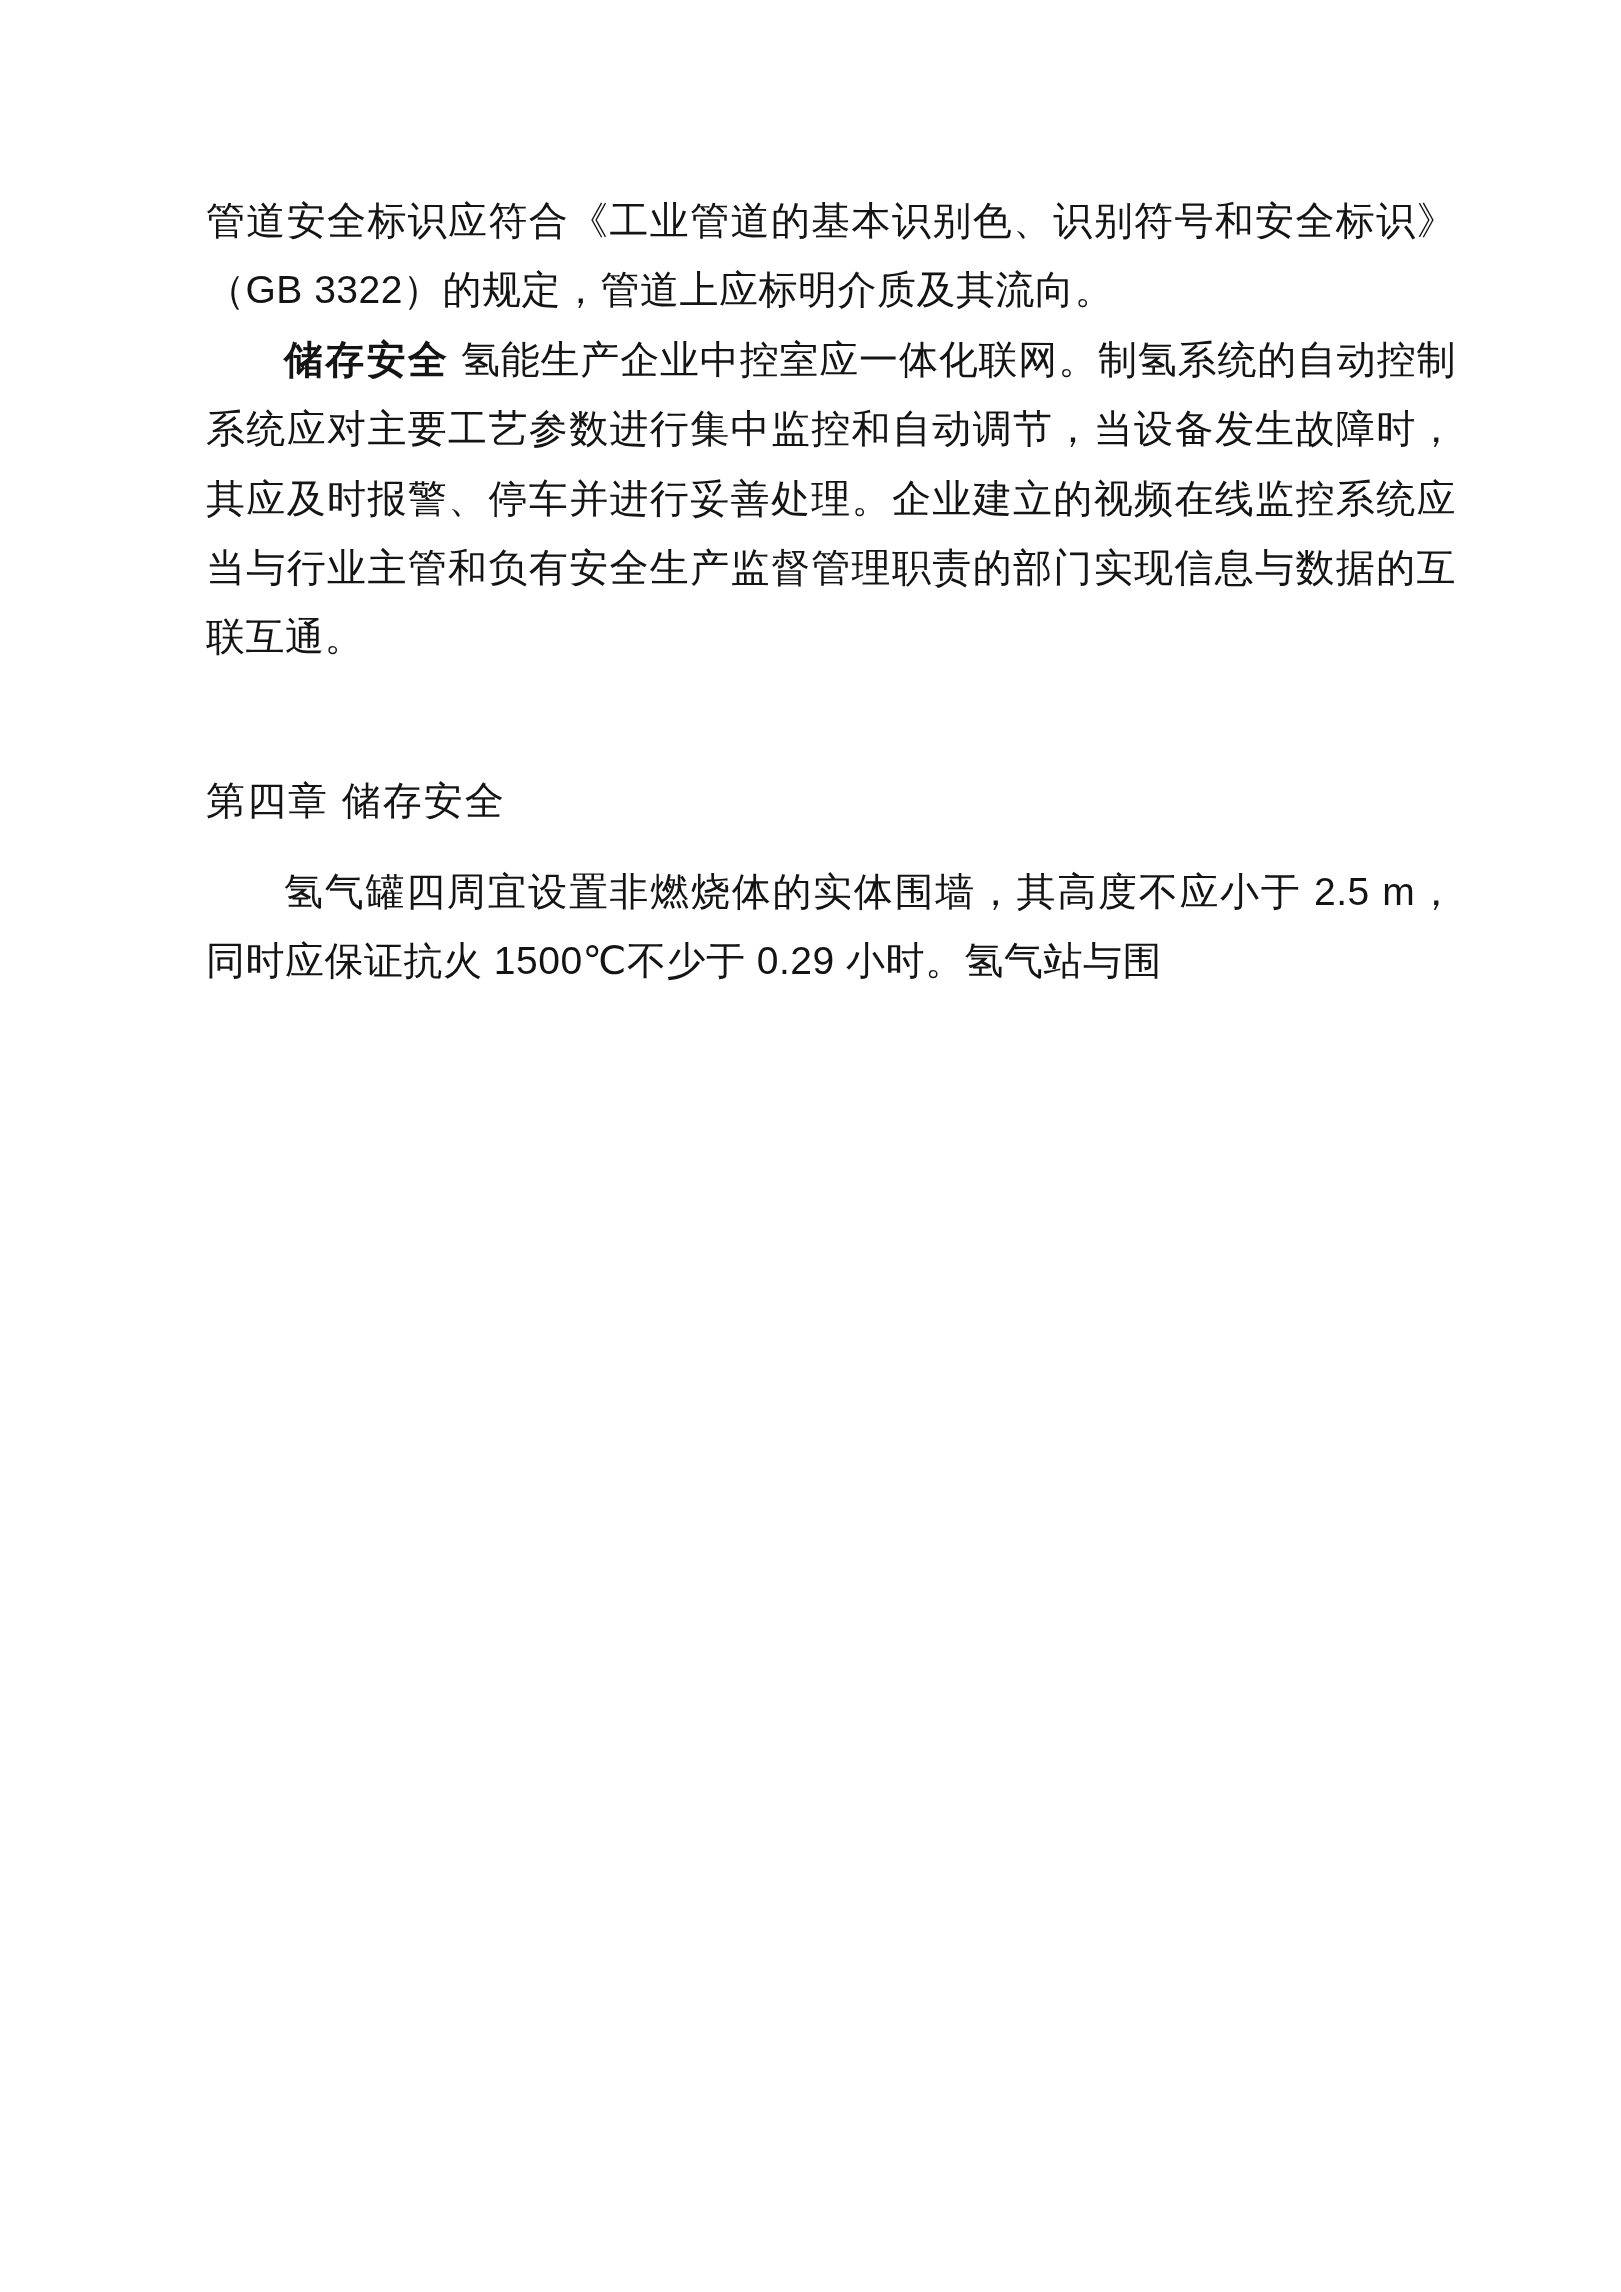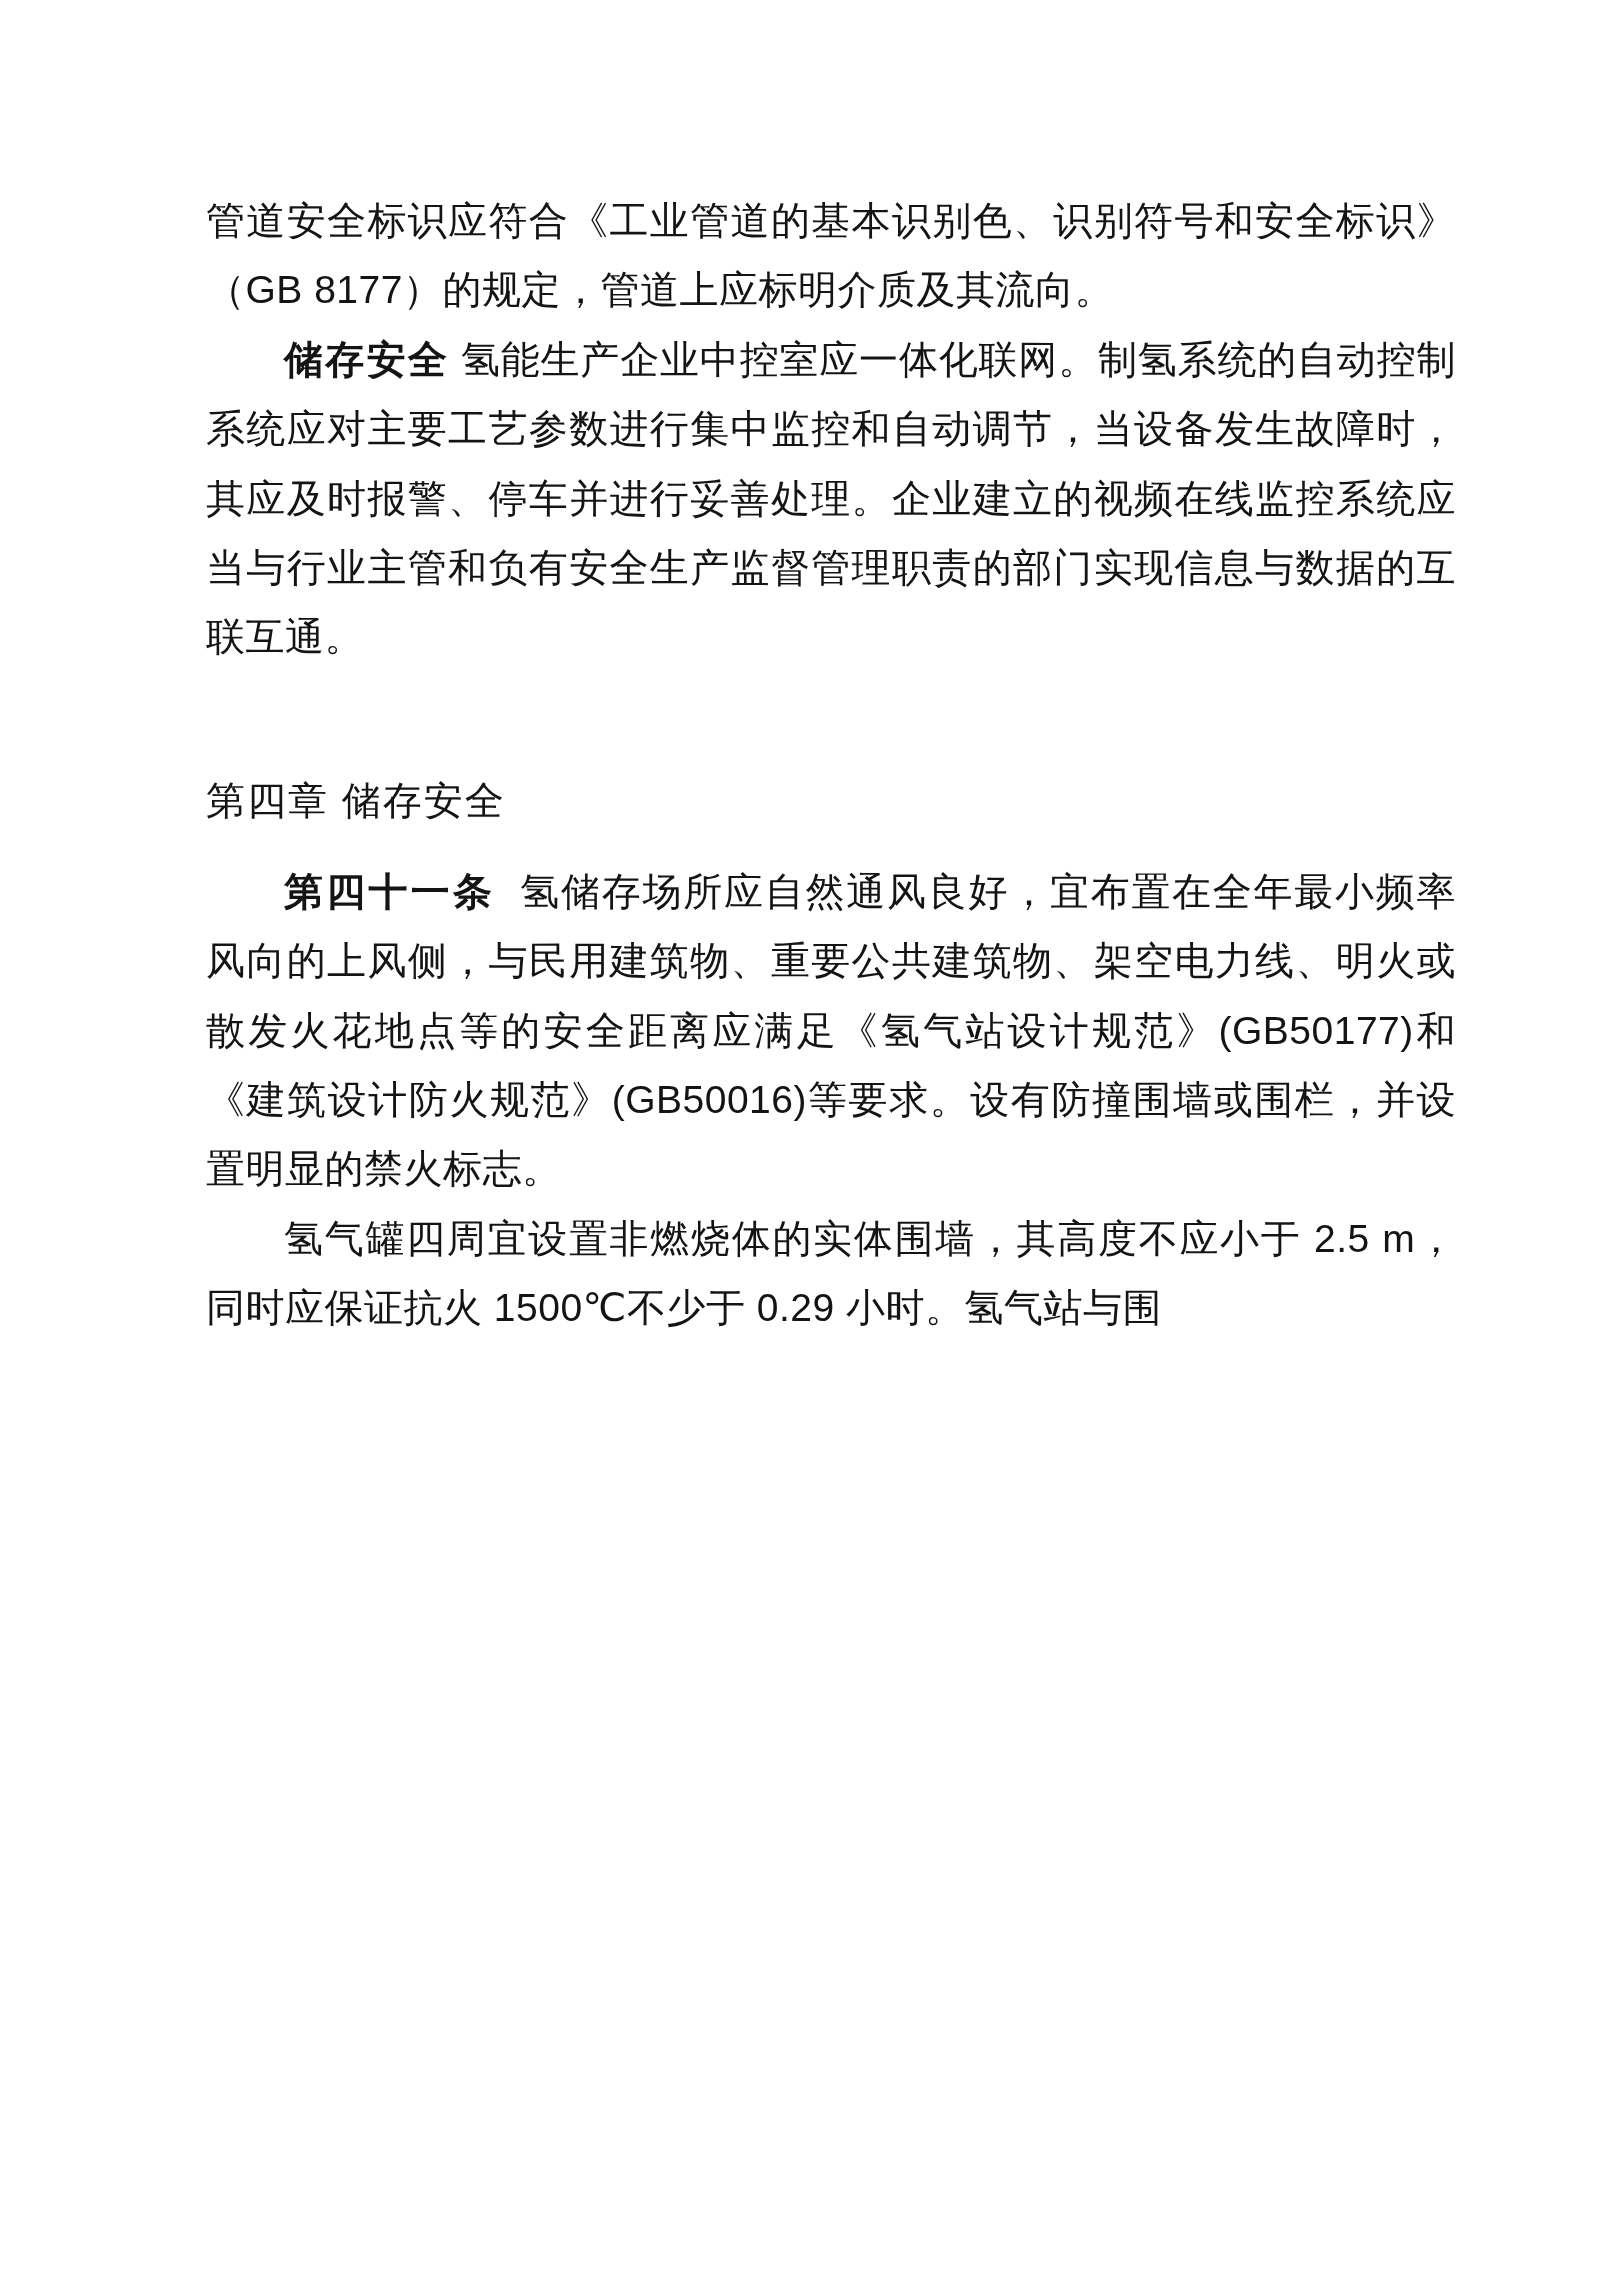--- a/index.html
+++ b/index.html
@@ -55,34 +55,31 @@
     height: 43px;
   }
 </style>
 </head>
 <body>
 
 <div class="page">
   <div class="doc-body">
 
     <p class="para">
-      <span>管道安全标识应符合《工业管道的基本识别色、识别符号和安全标识》（GB 8177）的规定，管道上应标明介质及其流向。</span>
+      <span>管道安全标识应符合《工业管道的基本识别色、识别符号和安全标识》（GB 3322）的规定，管道上应标明介质及其流向。</span>
     </p>
 
     <p class="para indent2">
       <span class="art-label">储存安全</span><span>&nbsp;</span><span>氢能生产企业中控室应一体化联网。制氢系统的自动控制系统应对主要工艺参数进行集中监控和自动调节，当设备发生故障时，其应及时报警、停车并进行妥善处理。企业建立的视频在线监控系统应当与行业主管和负有安全生产监督管理职责的部门实现信息与数据的互联互通。</span>
     </p>
 
     <div class="spacer-md"></div>
 
     <p class="heading-center">第四章    储存安全</p>
 
-    <p class="para indent2">
-      <span class="art-label">第四十一条</span><span>&nbsp;&nbsp;</span><span>氢储存场所应自然通风良好，宜布置在全年最小频率风向的上风侧，与民用建筑物、重要公共建筑物、架空电力线、明火或散发火花地点等的安全距离应满足《氢气站设计规范》(GB50177)和《建筑设计防火规范》(GB50016)等要求。设有防撞围墙或围栏，并设置明显的禁火标志。</span>
-    </p>
 
 
     <p class="para indent2">
       <span>氢气罐四周宜设置非燃烧体的实体围墙，其高度不应小于 2.5 m，同时应保证抗火 1500℃不少于 0.29 小时。氢气站与围</span>
     </p>
 
   </div>
 </div>
 
 

